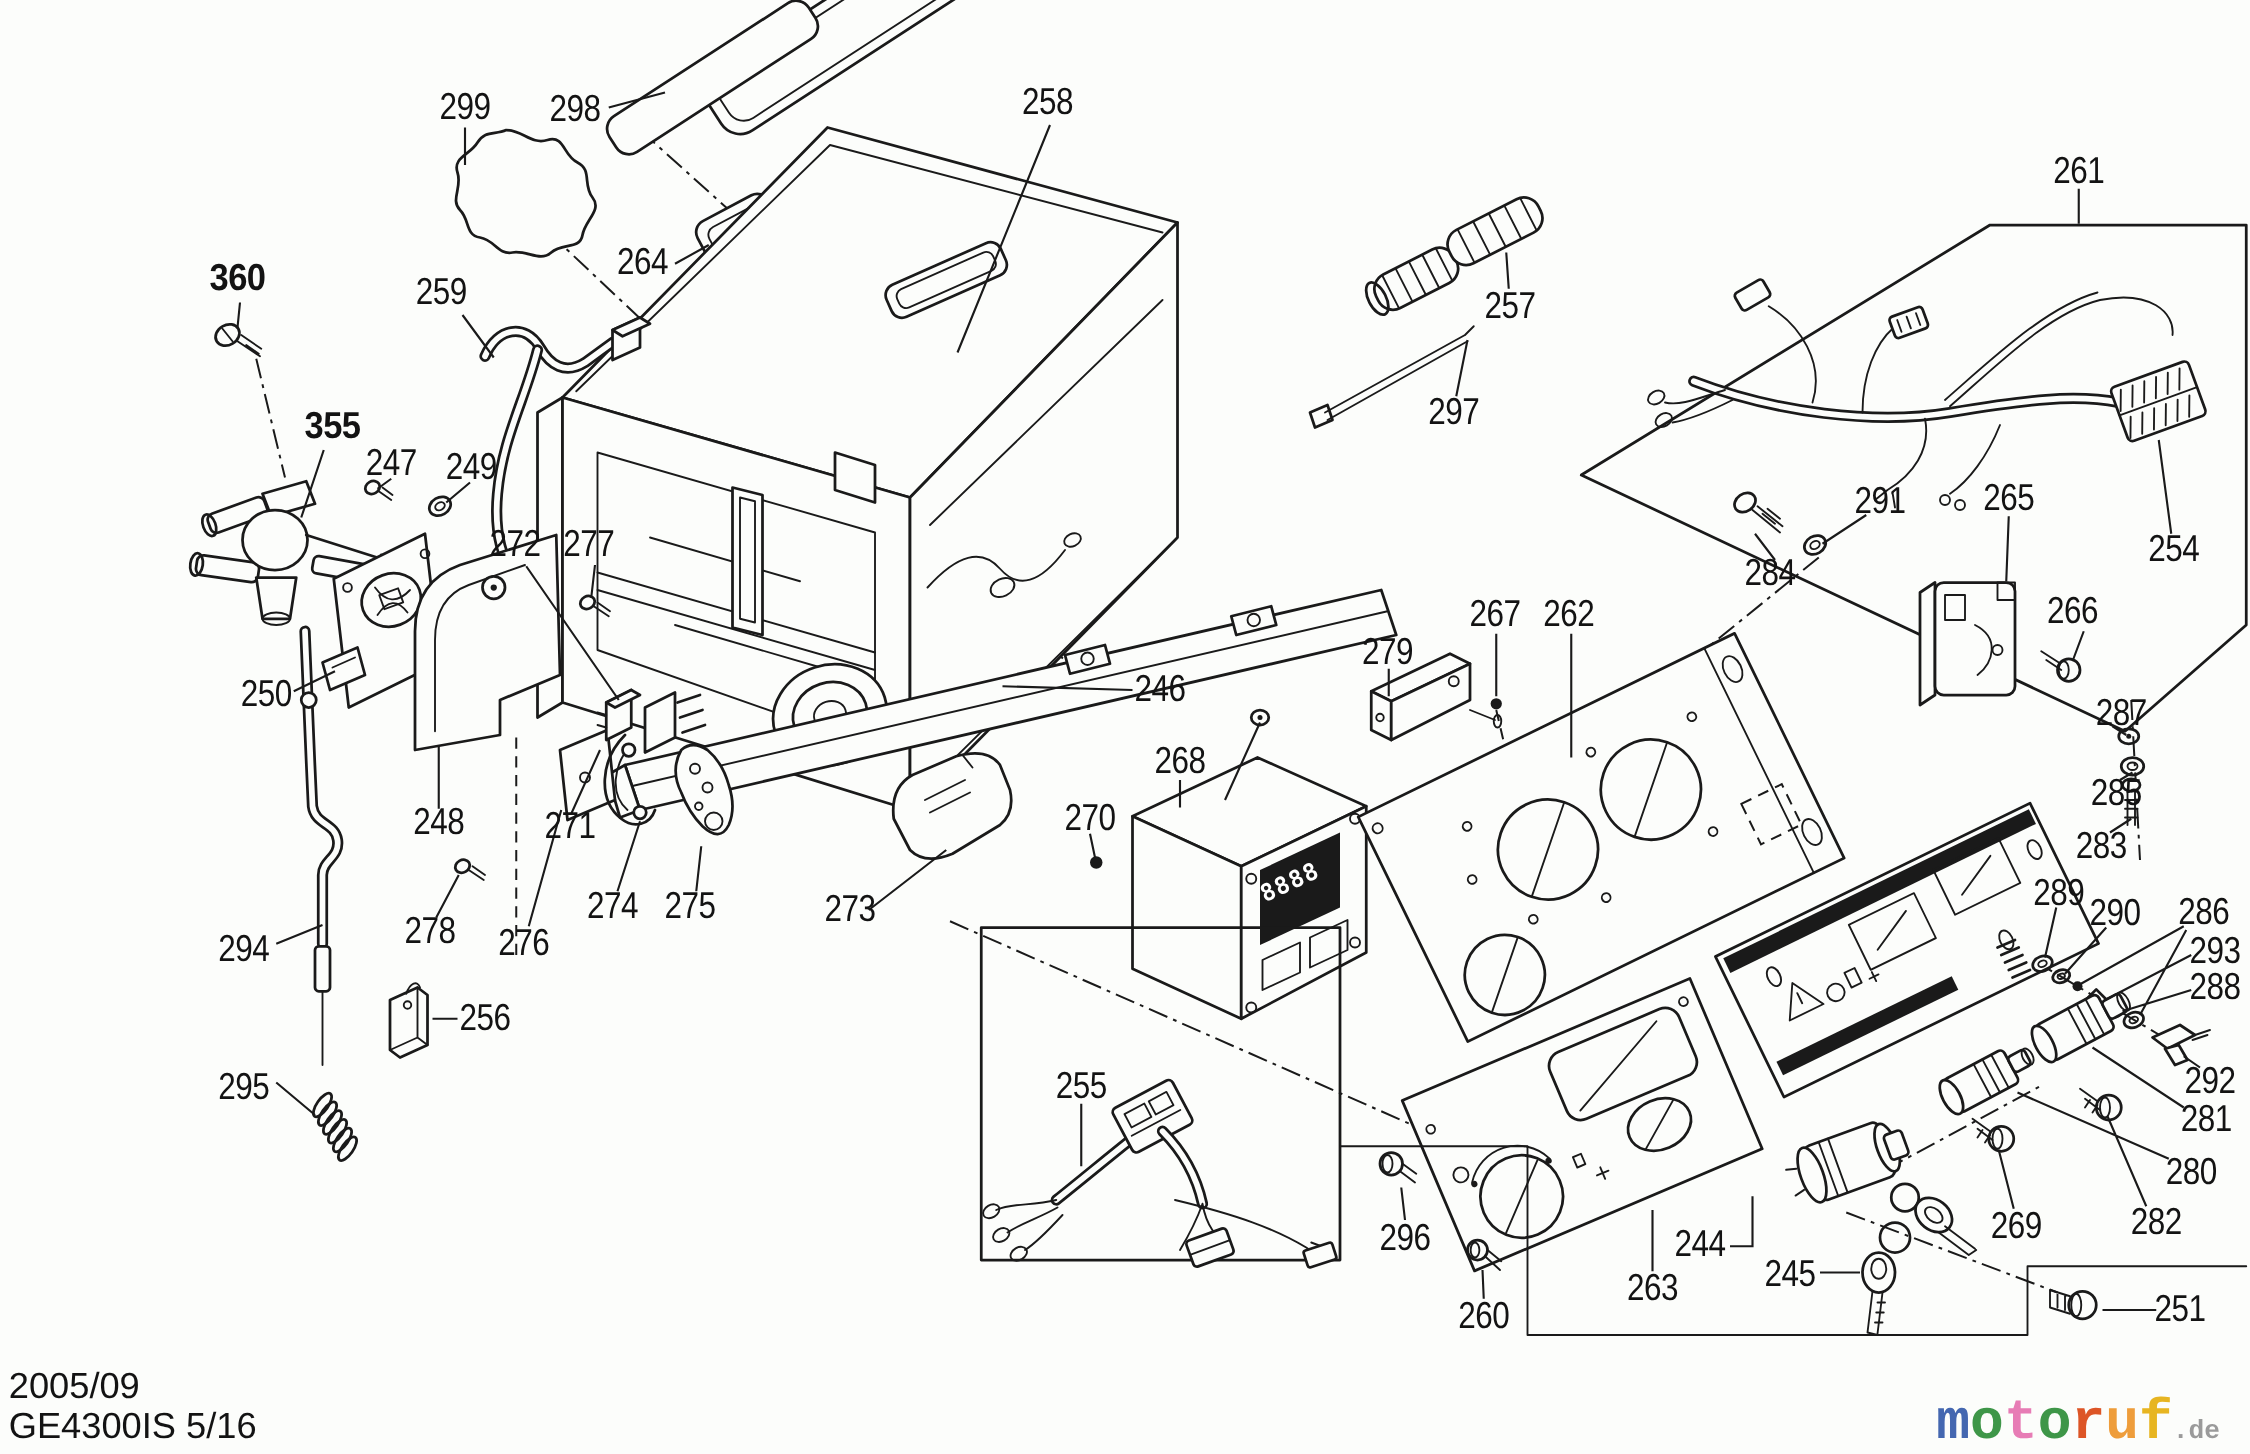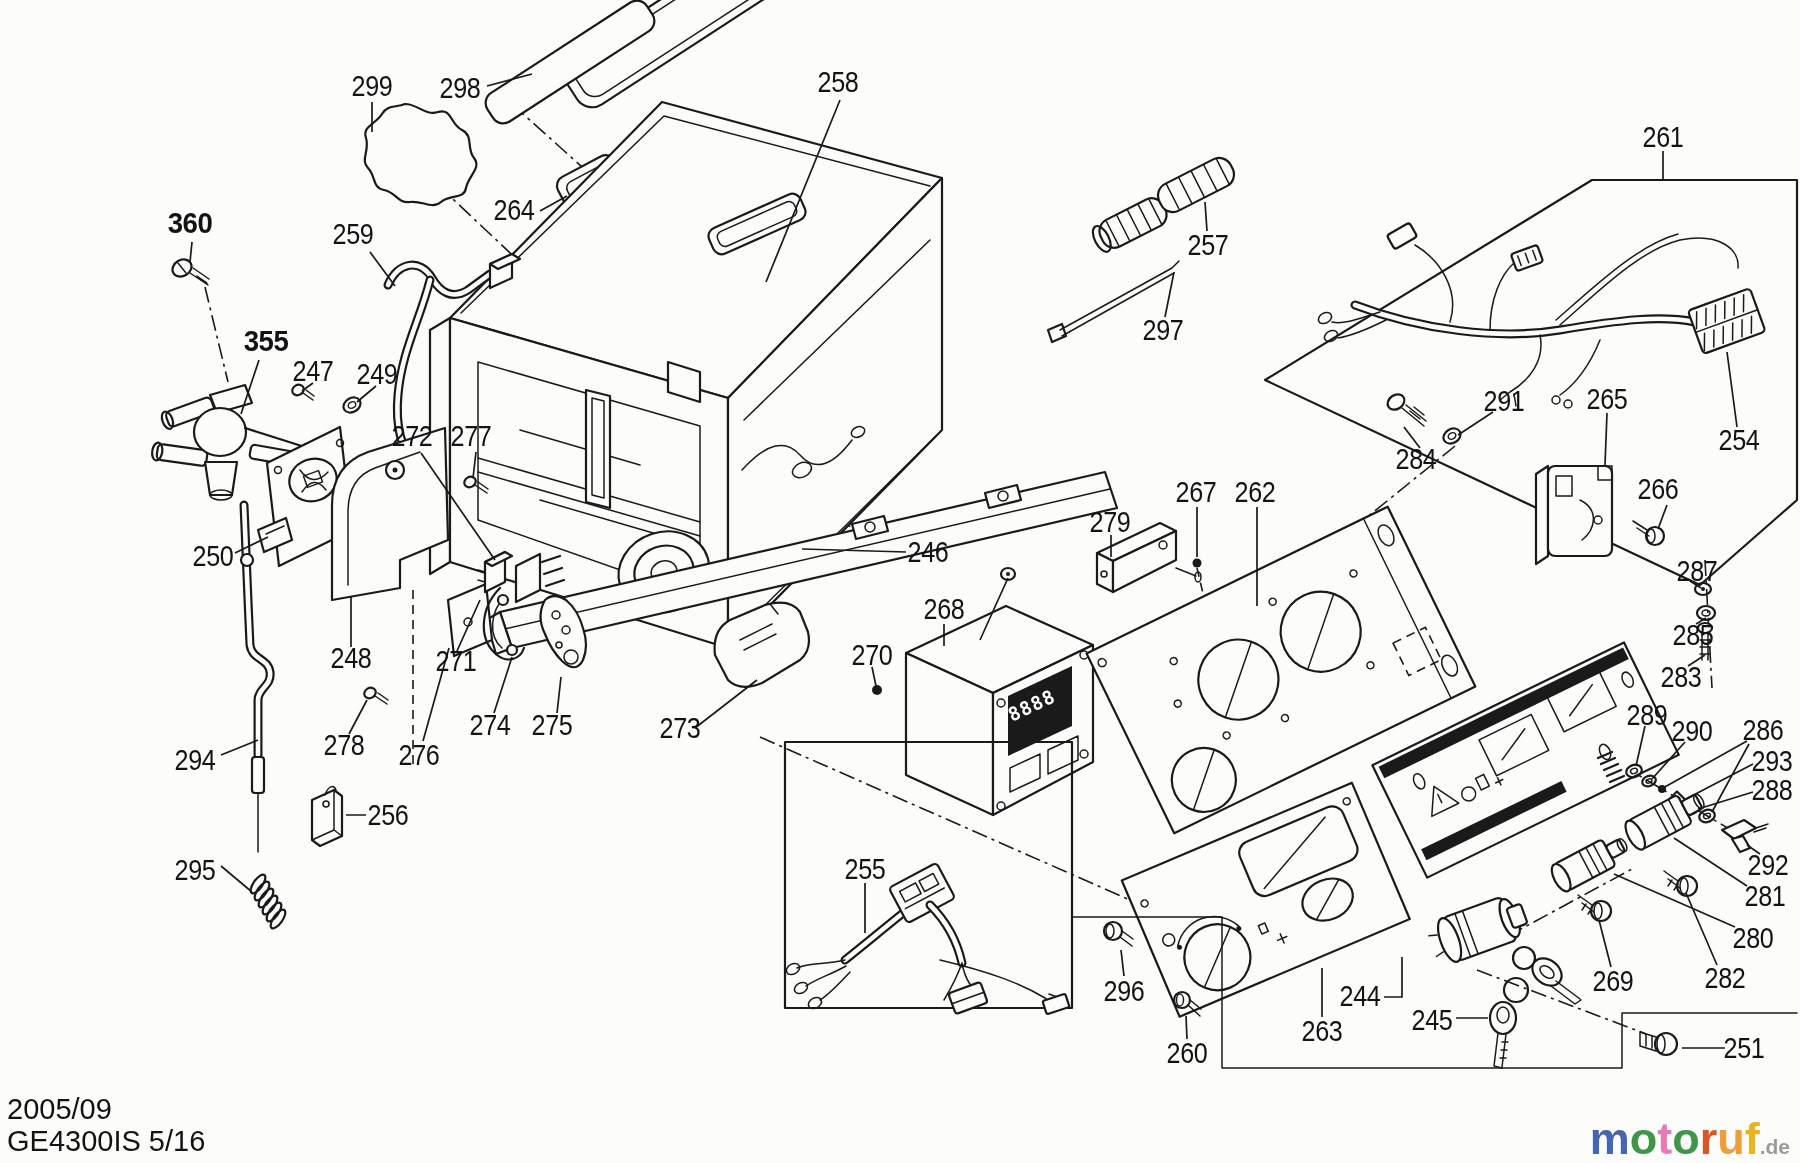--- a/index.html
+++ b/index.html
@@ -13,22 +13,22 @@
   .bk{fill:#1a1a1a;stroke:none}
   .t9{fill:none;stroke:#1a1a1a;stroke-width:9;stroke-linecap:round}
   .t5{fill:none;stroke:#fcfdfb;stroke-width:4.6;stroke-linecap:round}
   .ld{fill:none;stroke:#1a1a1a;stroke-width:1.7}
   .cl{fill:none;stroke:#1a1a1a;stroke-width:1.6;stroke-dasharray:16 5 3 5}
   .ds{fill:none;stroke:#1a1a1a;stroke-width:1.6;stroke-dasharray:9 6}
   .part-label{position:absolute;transform:translate(-50%,-50%) scaleX(.84);
       font-size:30px;color:#131313;white-space:nowrap;letter-spacing:-.5px}
   .part-label.bold{font-weight:700;transform:translate(-50%,-50%) scaleX(.92)}
   .footer{position:absolute;left:7px;bottom:6px;font-size:29px;color:#131313;line-height:32px}
-  .logo{position:absolute;right:10px;bottom:2px;
-      font-family:Liberation Sans, sans-serif;font-weight:700;font-size:45px;line-height:1}
+  .logo{position:absolute;right:24px;bottom:2px;
+      font-family:Liberation Mono, monospace;font-weight:700;font-size:45px;line-height:1}
   .logo .tld{font-size:21px;font-weight:700}
 </style>
 </head>
 <body>
 
 <svg id="art" width="1800" height="1163" viewBox="0 0 1800 1163">
 
   <path class="cl" d="M512,104 L730,300 M205,287 L228,382 M1455,446 L1292,578 M1705,560 L1712,688 M1596,750 L1731,830 M1508,936 L1632,869 M1477,970 L1646,1034 M760,737 L1248,952 M662,400 L900,560 M438,185 L560,300"></path>
   <path class="ds" d="M413,590 L413,766 M1197,568 L1205,602 L1243,608 L1262,613"></path>
 

